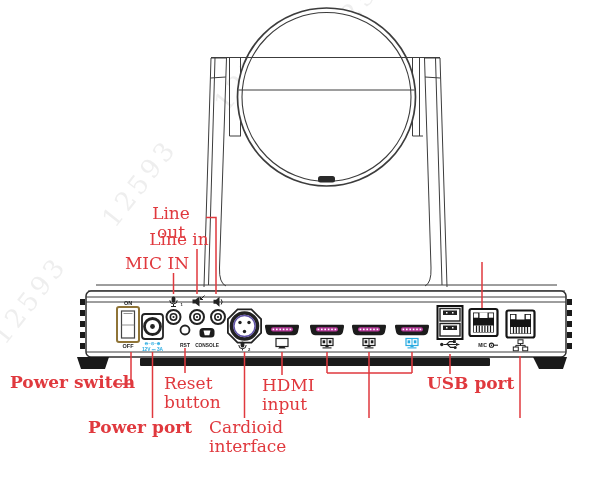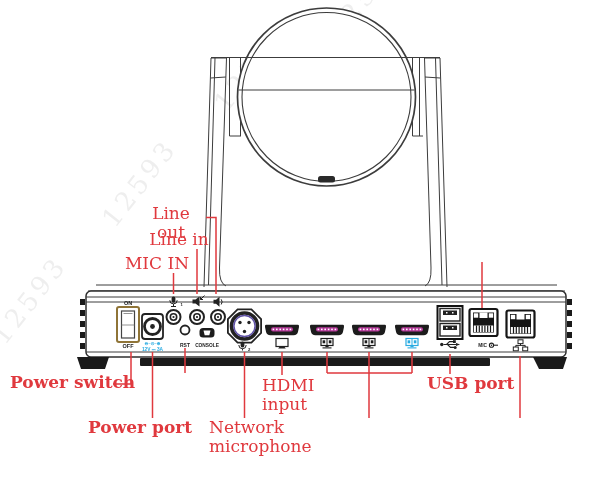--- a/index.html
+++ b/index.html
@@ -298,16 +298,17 @@
       <path class="lead" d="M450,354 V374"></path>
       <path class="lead" d="M520,356 V418"></path>
     </g>
   </svg>
 
   <div class="callout r" style="left:136px;top:204px;width:70px">Line out</div>
   <div class="callout r" style="left:146px;top:230px;width:66px">Line in</div>
   <div class="callout r" style="left:122px;top:254px;width:70px">MIC IN</div>
   <div class="callout nowrap" style="left:10px;top:373px">Power switch</div>
   <div class="callout nowrap" style="left:88px;top:418px">Power port</div>
-  <div class="callout" style="left:209px;top:418px;width:110px">Network microphone</div>
+  <div class="callout" style="left:164px;top:374px;width:64px">Reset button</div>
+  <div class="callout" style="left:209px;top:418px;width:110px">Cardioid interface</div>
   <div class="callout" style="left:262px;top:376px;width:54px">HDMI input</div>
   <div class="callout nowrap" style="left:427px;top:374px">USB port</div>
 </div>
 
 </body></html>

